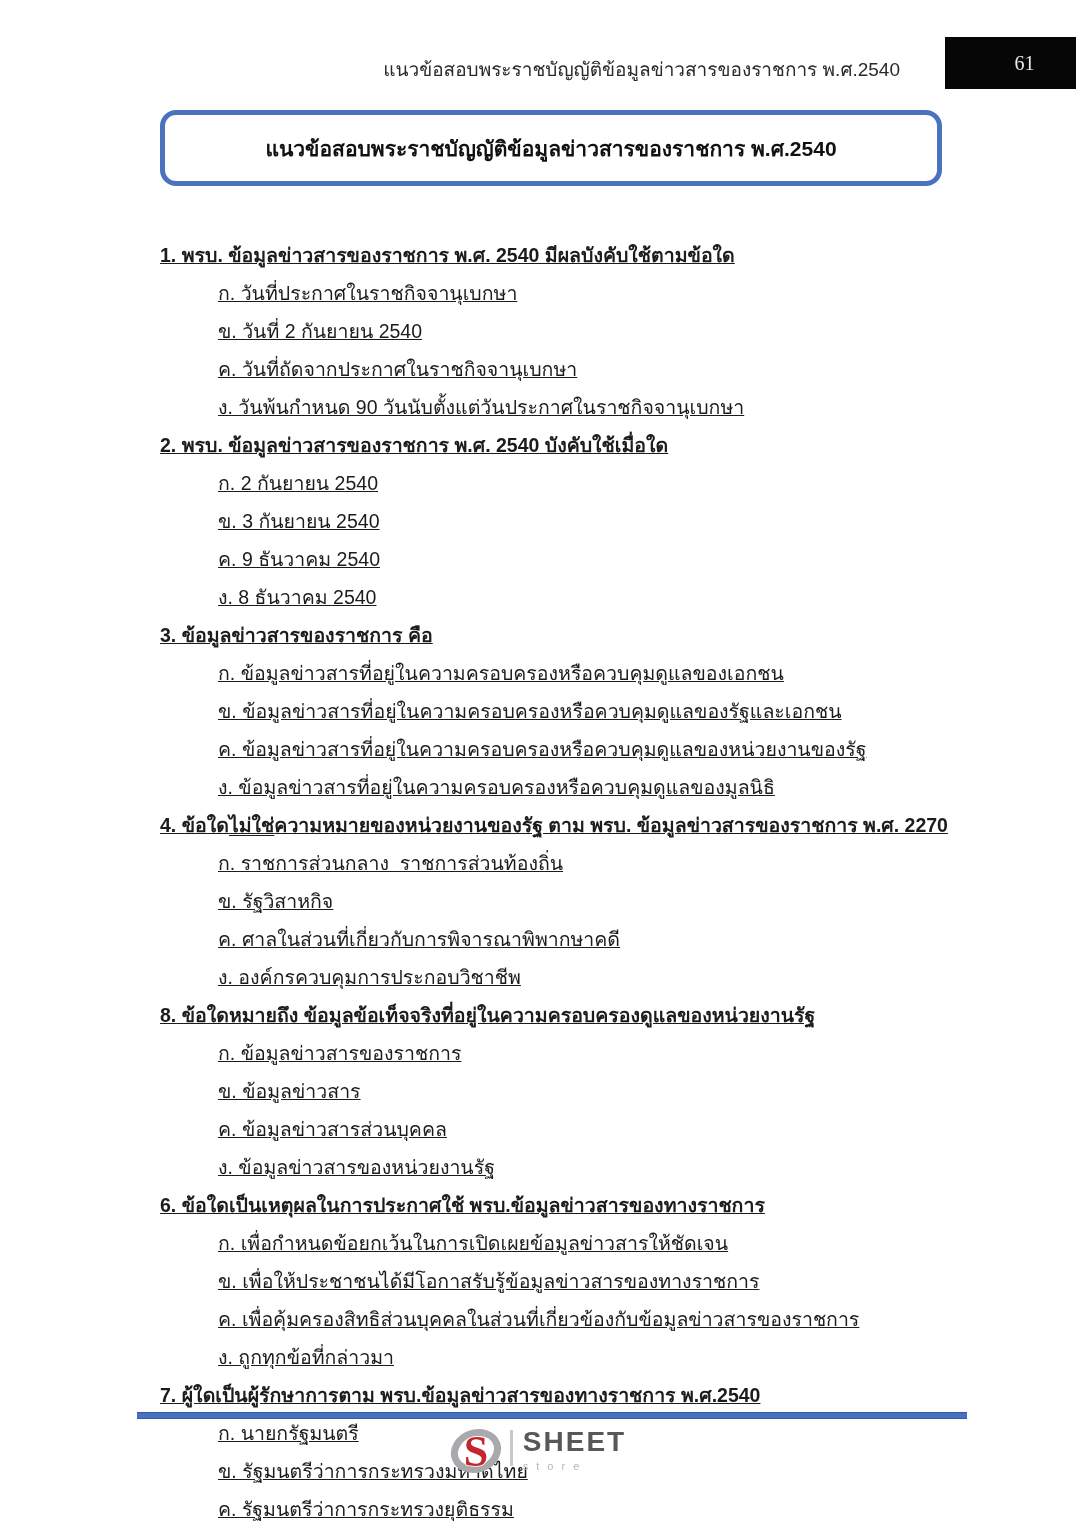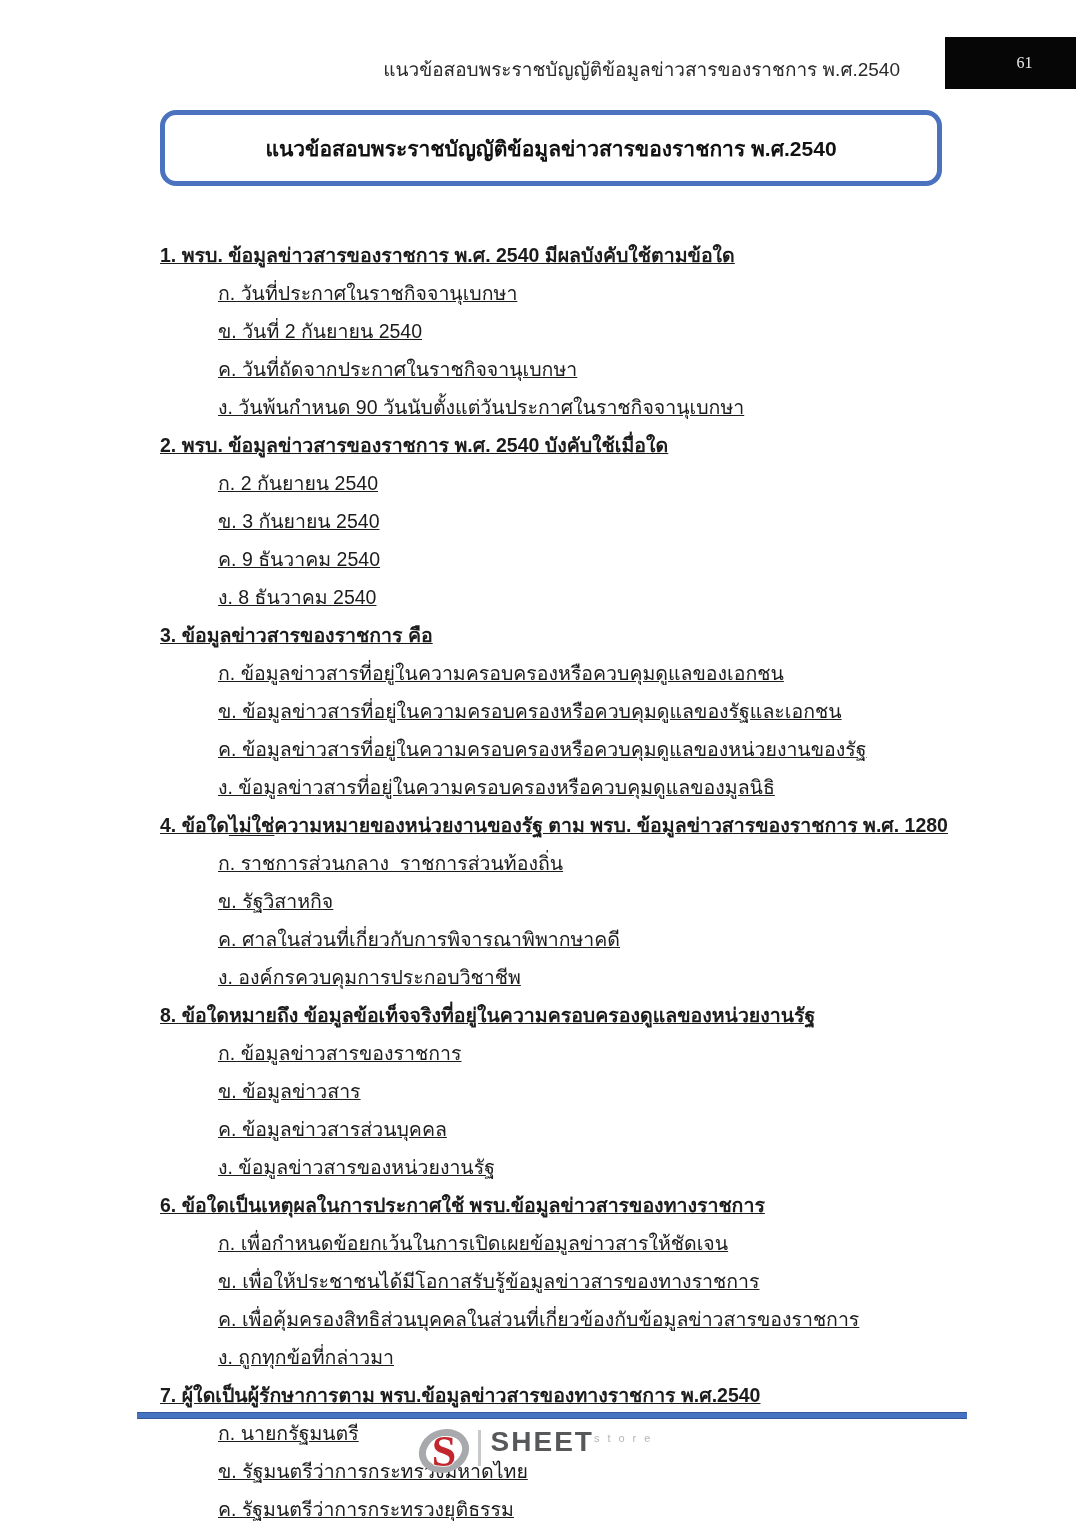--- a/index.html
+++ b/index.html
@@ -19,21 +19,21 @@
   .header-title {
     position:absolute; top:54px; right:176px;
     font-size:19px; color:#2a2a2a;
     white-space:pre;
   }
   .page-num-box {
     position:absolute; top:37px; right:0;
     width:131px; height:52px;
     background:#060606;
     display:flex; align-items:center; justify-content:center;
-    color:#e9e9e9; font-size:16px;
+    color:#e9e9e9; font-size:20px;
     font-family:"Liberation Serif", serif;
     padding-left:28px;
   }
 
   
   .title-box {
     position:absolute; left:160px; top:110px;
     width:782px; height:76px;
     border:5px solid #4a72be;
     border-radius:16px;
@@ -68,21 +68,21 @@
   }
   .logo {
     position:absolute; left:0; top:1428px; width:1076px;
     display:flex; align-items:flex-start; justify-content:center;
   }
   .logo-mark { width:52px; height:46px; margin-right:8px; }
   .logo-divider {
     width:3px; height:36px; background:#c7c9cb;
     margin:2px 10px 0 0;
   }
-  .brand-col { display:flex; }
+  .brand-col { display:flex; flex-direction:column; }
   .brand-text {
     font-weight:bold; font-size:28px; line-height:1;
     color:#57585a; letter-spacing:2px;
   }
   .brand-sub {
     font-size:11px; color:#b4b6b8;
     letter-spacing:8px; margin-top:4px;
   }
 </style>
 </head>
@@ -123,21 +123,21 @@
 
     <div>
       <div class="q-title">3. ข้อมูลข่าวสารของราชการ คือ</div>
       <div class="choice">ก. ข้อมูลข่าวสารที่อยู่ในความครอบครองหรือควบคุมดูแลของเอกชน</div>
       <div class="choice">ข. ข้อมูลข่าวสารที่อยู่ในความครอบครองหรือควบคุมดูแลของรัฐและเอกชน</div>
       <div class="choice">ค. ข้อมูลข่าวสารที่อยู่ในความครอบครองหรือควบคุมดูแลของหน่วยงานของรัฐ</div>
       <div class="choice">ง. ข้อมูลข่าวสารที่อยู่ในความครอบครองหรือควบคุมดูแลของมูลนิธิ</div>
     </div>
 
     <div>
-      <div class="q-title"><span>4. ข้อใด</span><span class="ul">ไม่ใช่</span><span>ความหมายของหน่วยงานของรัฐ ตาม พรบ. ข้อมูลข่าวสารของราชการ พ.ศ. 1280</span></div>
+      <div class="q-title"><span>4. ข้อใด</span><span class="ul">ไม่ใช่</span><span>ความหมายของหน่วยงานของรัฐ ตาม พรบ. ข้อมูลข่าวสารของราชการ พ.ศ. 2270</span></div>
       <div class="row2">
         <span class="c1">ก. ราชการส่วนกลาง  ราชการส่วนท้องถิ่น</span>
         <span class="c2">ข. รัฐวิสาหกิจ</span>
       </div>
       <div class="row2">
         <span class="c1">ค. ศาลในส่วนที่เกี่ยวกับการพิจารณาพิพากษาคดี</span>
         <span class="c2">ง. องค์กรควบคุมการประกอบวิชาชีพ</span>
       </div>
     </div>
 

